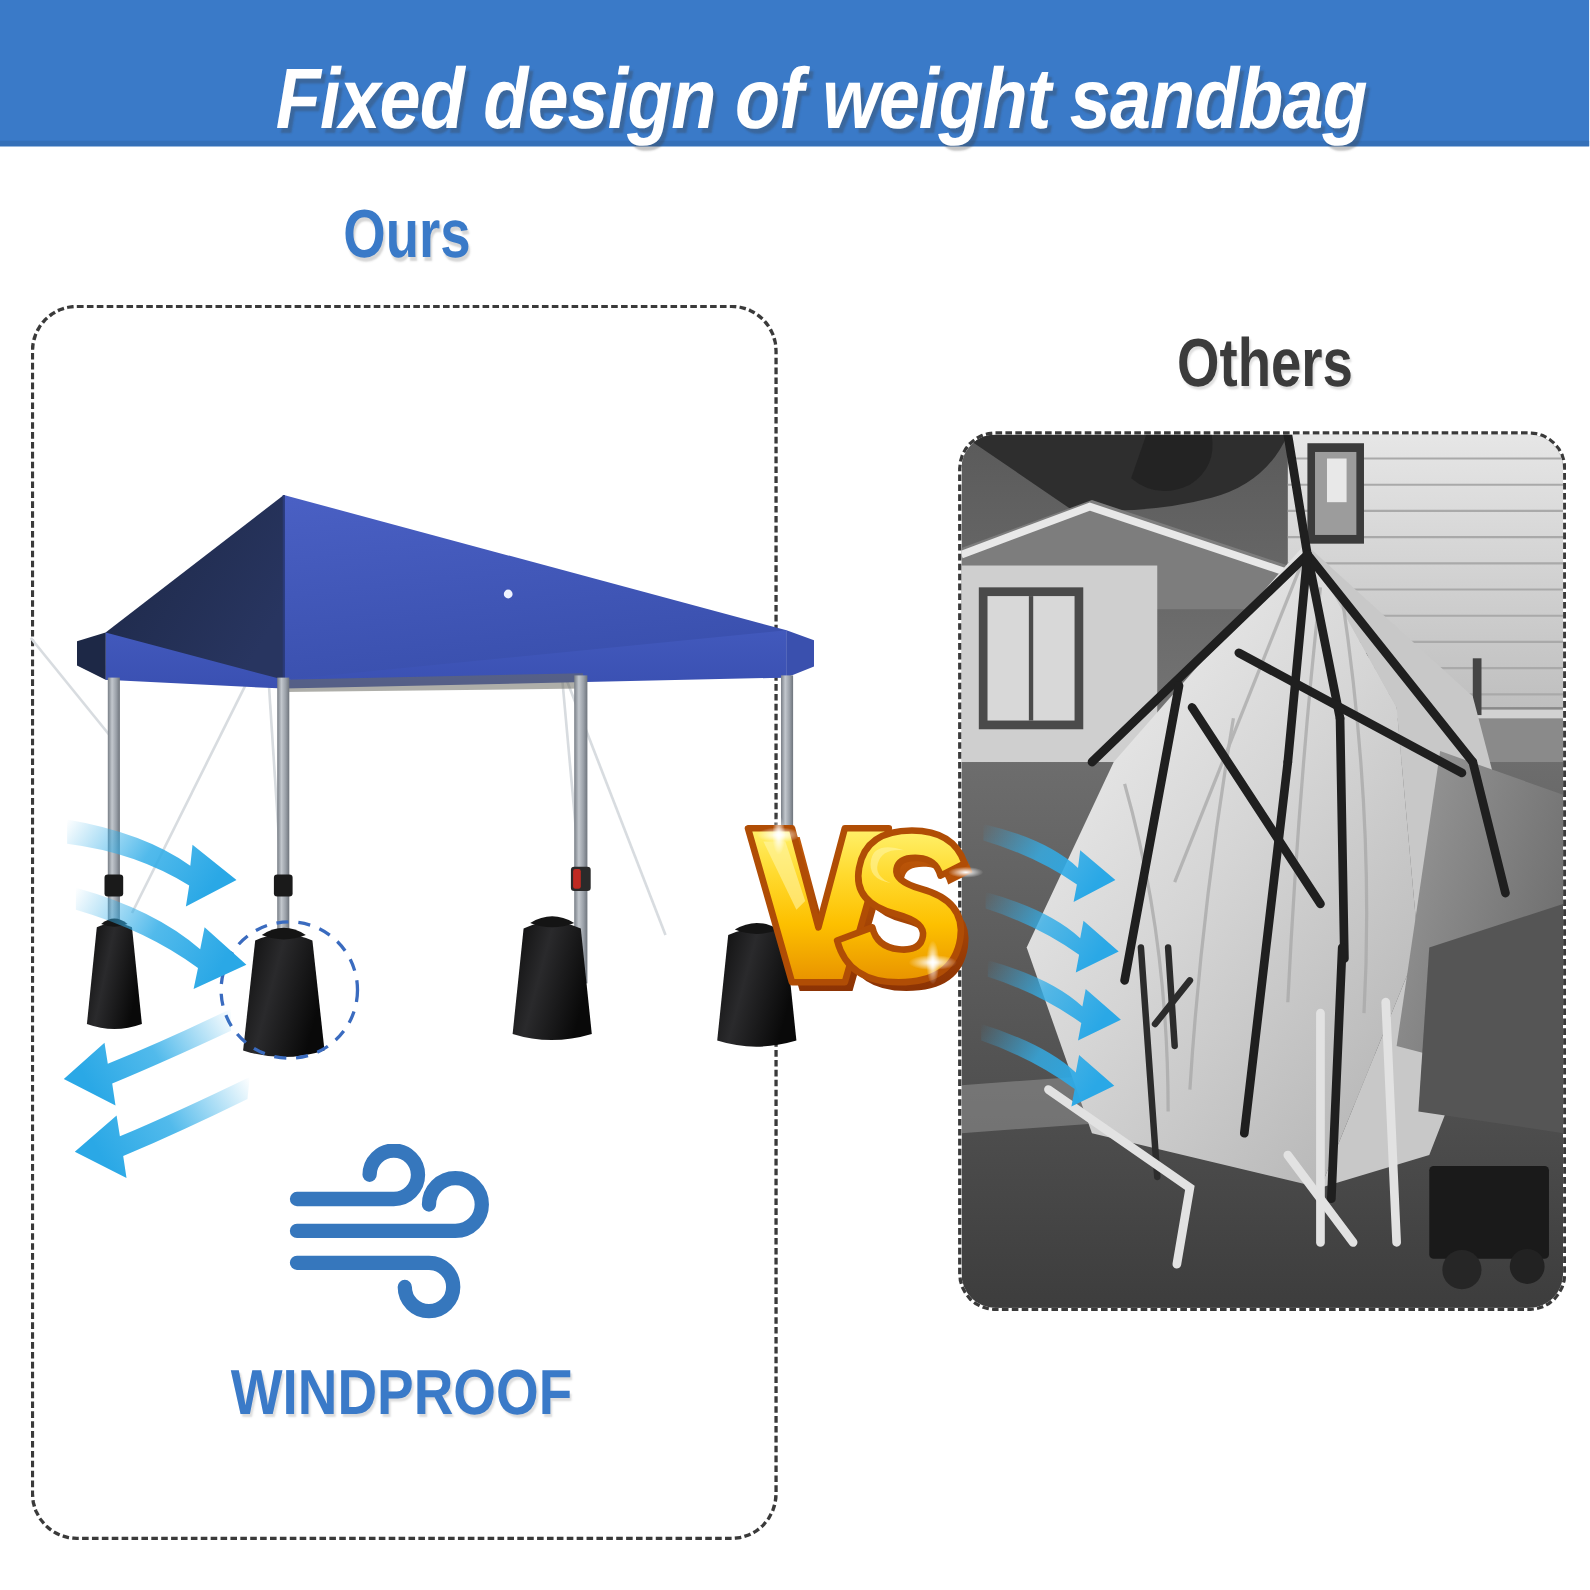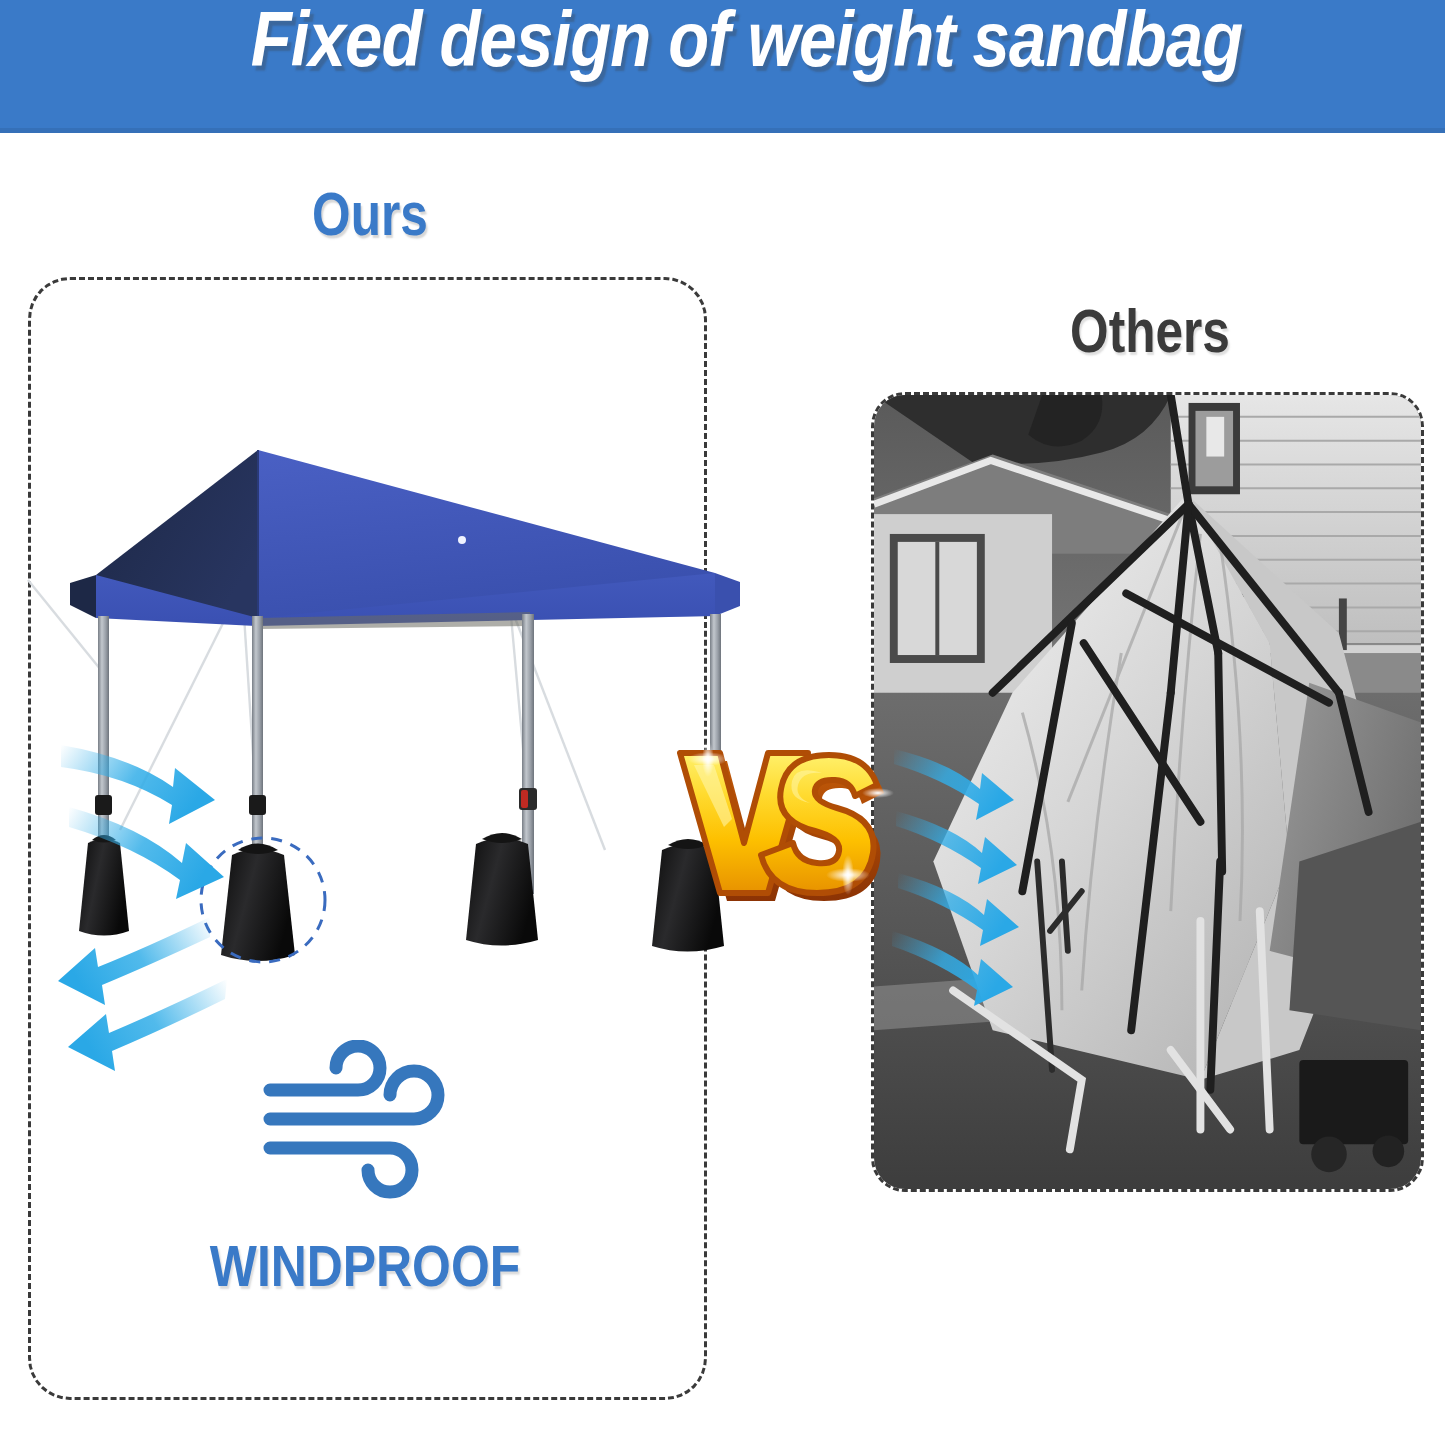--- a/index.html
+++ b/index.html
@@ -19,21 +19,21 @@
   
   .banner {
     position: absolute;
     left: 0; top: 0;
     width: 1445px;
     height: 133px;
     background: #3A7AC8;
     border-bottom: 5px solid #3570b8;
     box-sizing: border-box;
     display: flex;
-    align-items: flex-start;
+    align-items: flex-end;
     justify-content: center;
     padding-left: 48px;
   }
   .banner-title {
     color: #ffffff;
     font-family: "Liberation Sans Narrow", "Liberation Sans", sans-serif;
     font-size: 78px;
     font-weight: bold;
     font-style: italic;
     letter-spacing: -1px;

